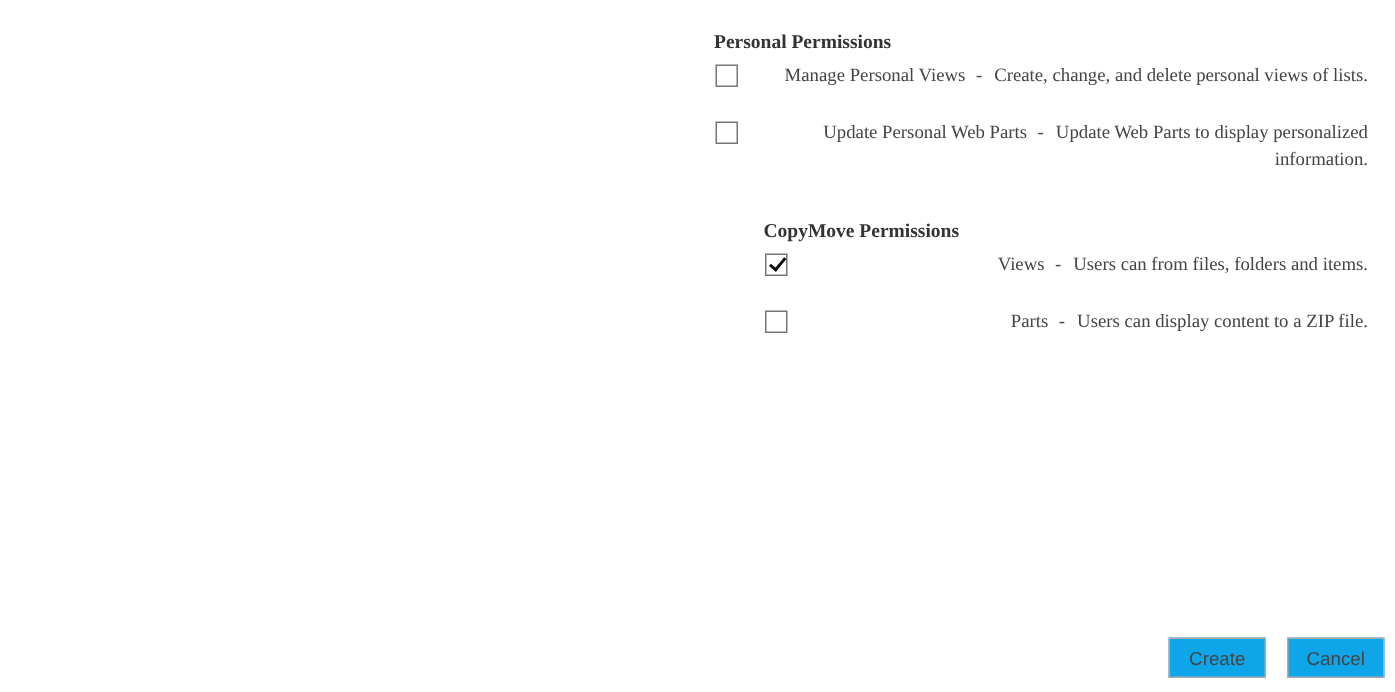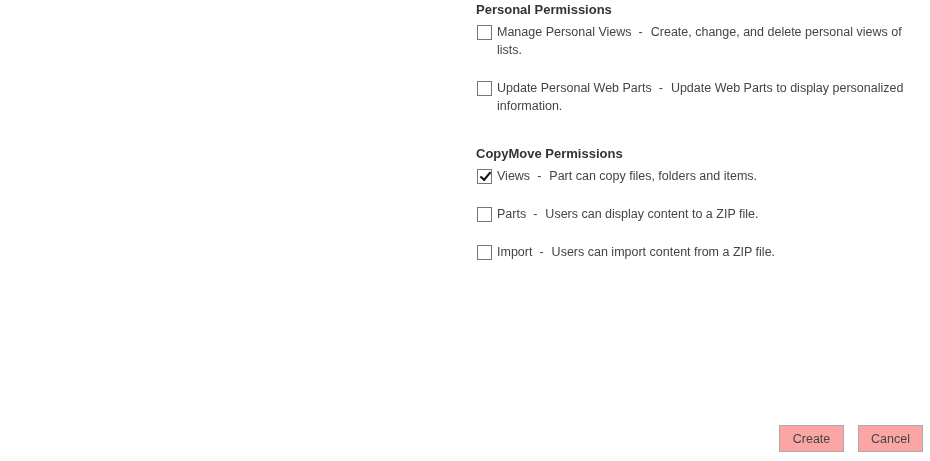--- a/index.html
+++ b/index.html
@@ -11,35 +11,37 @@
   .page {
     position: relative;
     width: 930px;
     height: 461px;
     background: #ffffff;
     overflow: hidden;
   }
   .content {
     position: absolute;
     left: 476px;
-    top: 2px;
+    top: 20px;
     width: 436px;
     color: #444444;
     font-size: 12.5px;
     line-height: 18px;
+    font-family: Liberation Serif, serif;
   }
   .section-title {
     font-size: 13px;
     font-weight: bold;
     color: #333333;
     margin: 0 0 5px 0;
     line-height: 16px;
   }
   .section-2 {
     margin-top: 31px;
+    margin-left: 33px;
   }
   .perm-row {
     display: flex;
     align-items: flex-start;
     margin-bottom: 20px;
   }
   .perm-row:last-child {
     margin-bottom: 0;
   }
   .cb {
@@ -59,37 +61,38 @@
     left: 2px;
     top: 2px;
     width: 9px;
     height: 4px;
     border-left: 2px solid #111111;
     border-bottom: 2px solid #111111;
     transform: rotate(-50deg);
   }
   .perm-text {
     flex: 1 1 auto;
+    text-align: right;
   }
   .perm-sep {
     display: inline-block;
     margin: 0 8px 0 7px;
   }
   .footer {
     position: absolute;
     top: 425px;
     right: 7px;
     display: flex;
     gap: 14px;
   }
   .btn {
     min-width: 65px;
     height: 27px;
     box-sizing: border-box;
-    background: #fca5a5;
+    background: #0ea5e9;
     border: 1px solid #ababab;
     color: #444444;
     font-family: "Liberation Sans", "DejaVu Sans", sans-serif;
     font-size: 12.5px;
     text-align: center;
     padding: 0 12px;
     cursor: pointer;
   }
 </style>
 </head>
@@ -112,33 +115,29 @@
         <span class="cb" data-checked="false"></span>
         <span class="perm-text"><span>Update Personal Web Parts</span><span class="perm-sep">-</span><span>Update Web Parts to display personalized information.</span></span>
       </div>
     </div>
 
     <div class="section section-2">
       <h3 class="section-title">CopyMove Permissions</h3>
 
       <div class="perm-row">
         <span class="cb" data-checked="true"></span>
-        <span class="perm-text"><span>Views</span><span class="perm-sep">-</span><span>Part can copy files, folders and items.</span></span>
+        <span class="perm-text"><span>Views</span><span class="perm-sep">-</span><span>Users can from files, folders and items.</span></span>
       </div>
 
 
       <div class="perm-row">
         <span class="cb" data-checked="false"></span>
         <span class="perm-text"><span>Parts</span><span class="perm-sep">-</span><span>Users can display content to a ZIP file.</span></span>
       </div>
 
-      <div class="perm-row">
-        <span class="cb" data-checked="false"></span>
-        <span class="perm-text"><span>Import</span><span class="perm-sep">-</span><span>Users can import content from a ZIP file.</span></span>
-      </div>
     </div>
 
   </div>
 
   <div class="footer">
     <button class="btn">Create</button>
     <button class="btn">Cancel</button>
   </div>
 
 </div>

